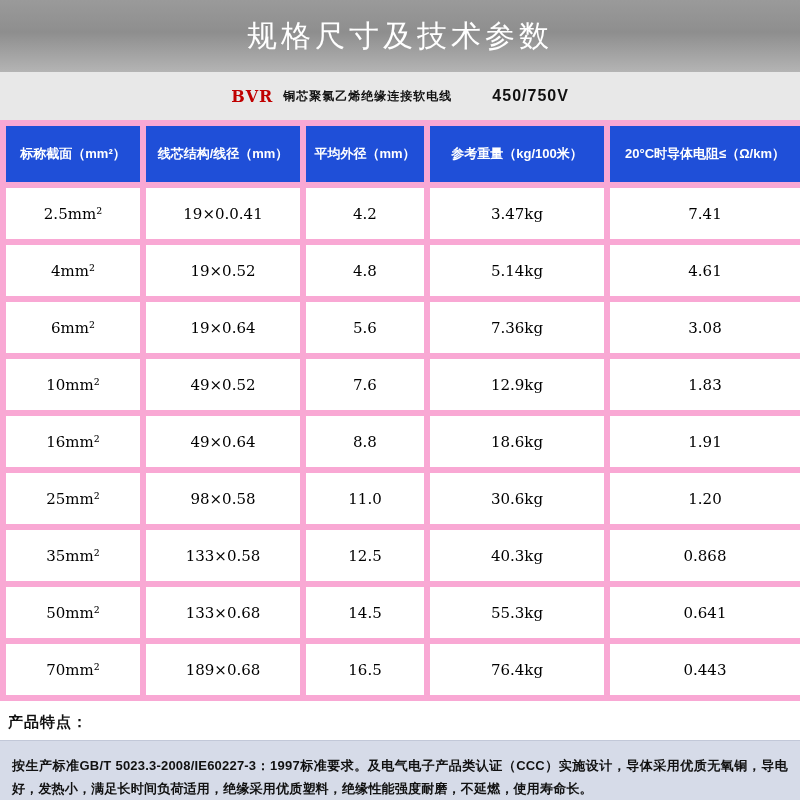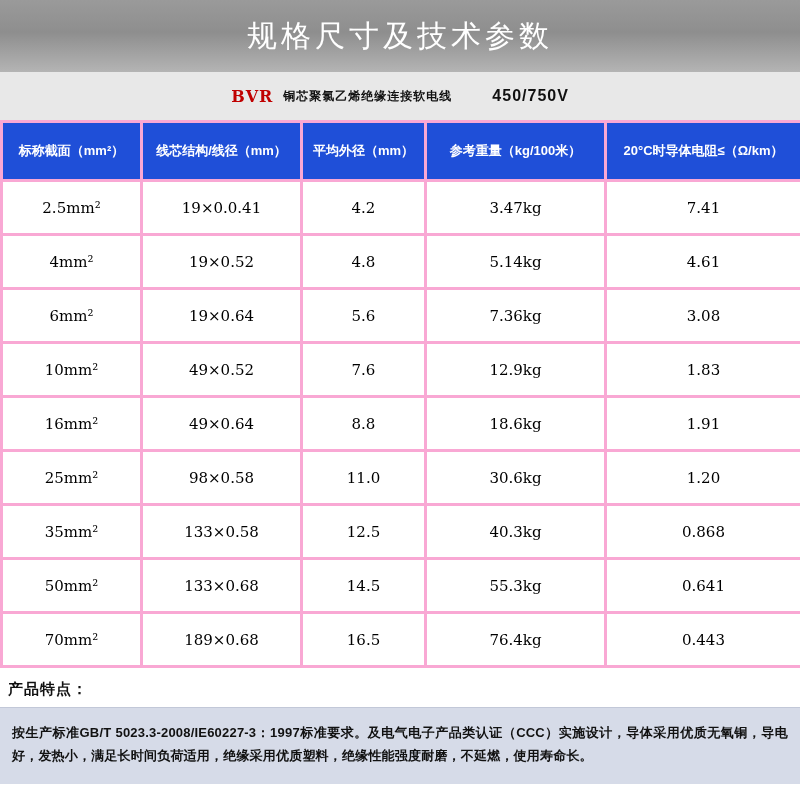--- a/index.html
+++ b/index.html
@@ -62,21 +62,21 @@
     margin-left: 30px;
     letter-spacing: 1px;
   }
 
   table.spec {
     width: 800px;
     border-collapse: collapse;
     table-layout: fixed;
   }
   table.spec th, table.spec td {
-    border: 3px solid #f9a8d4;
+    border: 6px solid #f9a8d4;
     text-align: center;
     vertical-align: middle;
     margin-left: 8px;
   }
   table.spec th {
     background: #1f4fd8;
     color: #ffffff;
     font-size: 13px;
     font-weight: bold;
     height: 52px;

